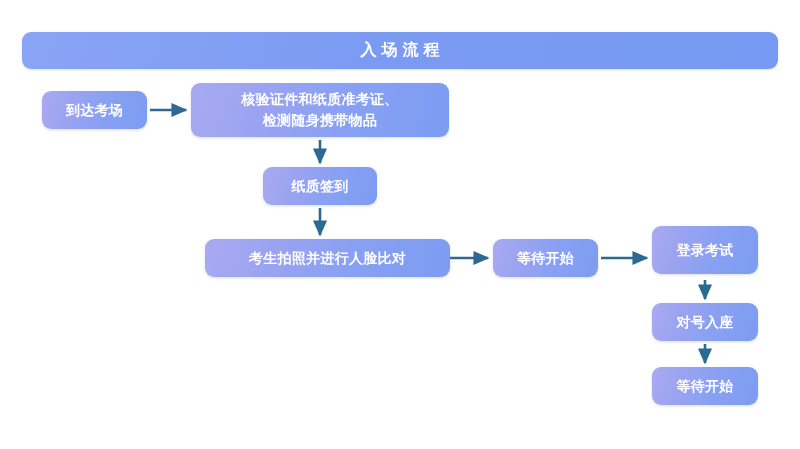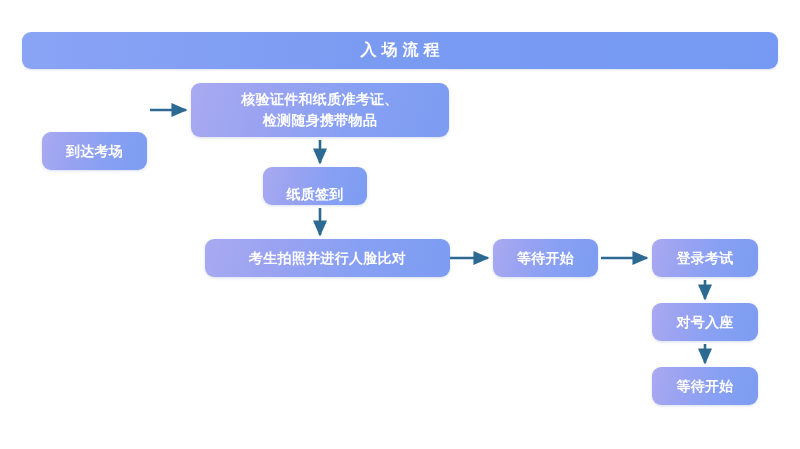--- a/index.html
+++ b/index.html
@@ -72,26 +72,26 @@
     color: #ffffff;
     font-size: 14px;
     font-weight: bold;
     line-height: 21px;
     letter-spacing: 0.3px;
     white-space: pre-line;
     padding: 0 6px;
   }
 
   
-  #node-arrive        { left: 42px;  top: 91px;  width: 105px; height: 38px; margin-top: 41px; }
+  #node-arrive        { left: 42px;  top: 91px;  width: 105px; height: 38px; }
   #node-verify        { left: 191px; top: 83px;  width: 258px; height: 54px; }
-  #node-paper-signin  { left: 263px; top: 167px; width: 104px; height: 38px; align-items: flex-end; }
+  #node-paper-signin  { left: 263px; top: 167px; width: 114px; height: 38px; }
   #node-face-compare  { left: 191px; top: 239px; width: 245px; height: 38px; margin-left: 14px; }
   #node-take-seat     { left: 493px; top: 239px; width: 105px; height: 38px; }
-  #node-login-exam    { left: 652px; top: 239px; width: 106px; height: 38px; }
+  #node-login-exam    { left: 652px; top: 226px; width: 106px; height: 48px; }
   #node-read-notice   { left: 652px; top: 303px; width: 106px; height: 38px; }
   #node-wait-start    { left: 652px; top: 367px; width: 106px; height: 38px; text-align: center; }
 </style>
 </head>
 <body>
 
 <div id="flow-canvas">
 
   <svg id="connectors" viewBox="0 0 800 449" xmlns="http://www.w3.org/2000/svg">
     <defs>

